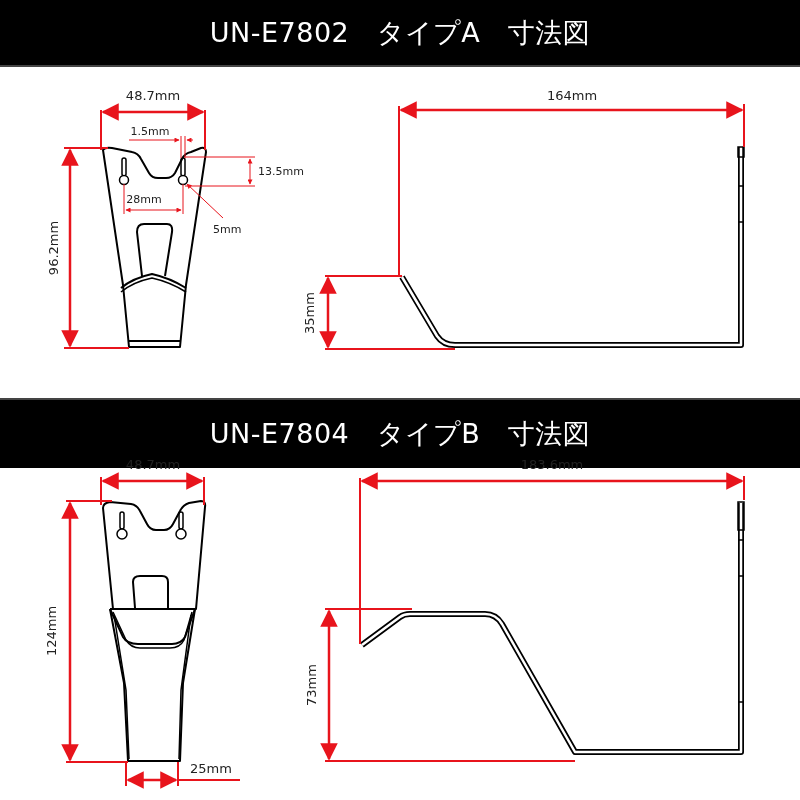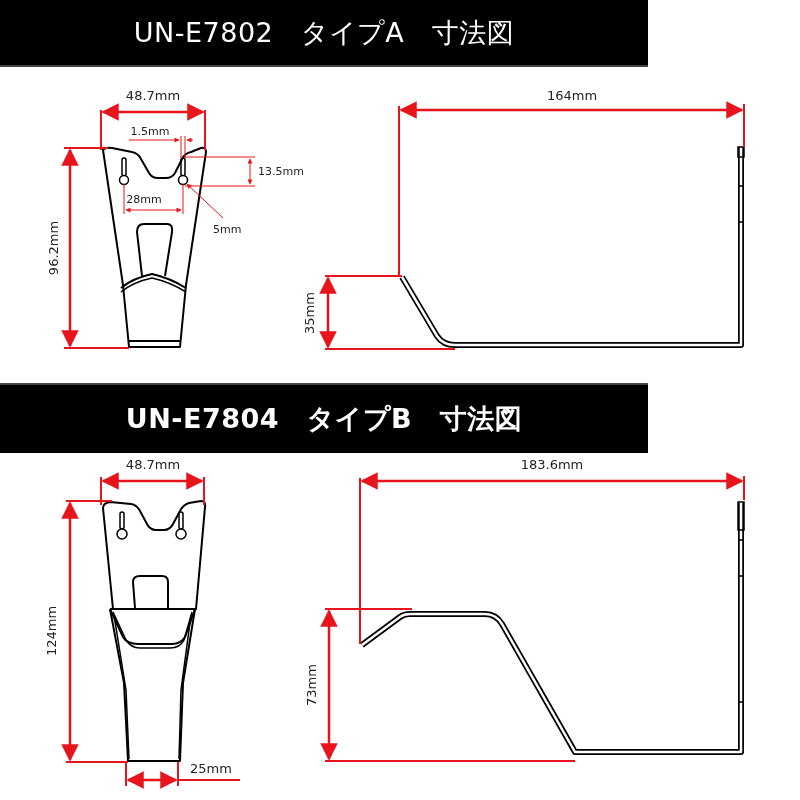--- a/index.html
+++ b/index.html
@@ -1,23 +1,23 @@
 <!DOCTYPE html>
 <html><head>
 <meta charset="utf-8">
 <style>
   html, body { margin: 0; padding: 0; background: #ffffff; }
   body { width: 800px; height: 800px; position: relative; overflow: hidden;
          font-family: "DejaVu Sans", "Liberation Sans", sans-serif; }
-  .banner { position: absolute; left: 0; width: 648px; background: #000; color: #fff;
+  .banner { position: absolute; left: 0; width: 800px; background: #000; color: #fff;
             display: flex; align-items: center; justify-content: center;
             font-size: 27px; letter-spacing: 0.5px; border-bottom: 2px solid #444; }
   .banner span { white-space: pre; }
   #banner-a { top: 0; height: 65px; }
-  #banner-b { top: 383px; height: 68px; border-top: 2px solid #444; border-bottom: none; font-weight: bold; }
+  #banner-b { top: 398px; height: 68px; border-top: 2px solid #444; border-bottom: none; }
   svg.drawing { position: absolute; left: 0; top: 0; }
   .dim-text { font-family: "DejaVu Sans", "Liberation Sans", sans-serif; fill: #222; }
 </style>
 </head>
 <body>
 
 <div id="banner-a" class="banner">
   <span>UN-E7802　タイプA　寸法図</span>
 </div>
 

